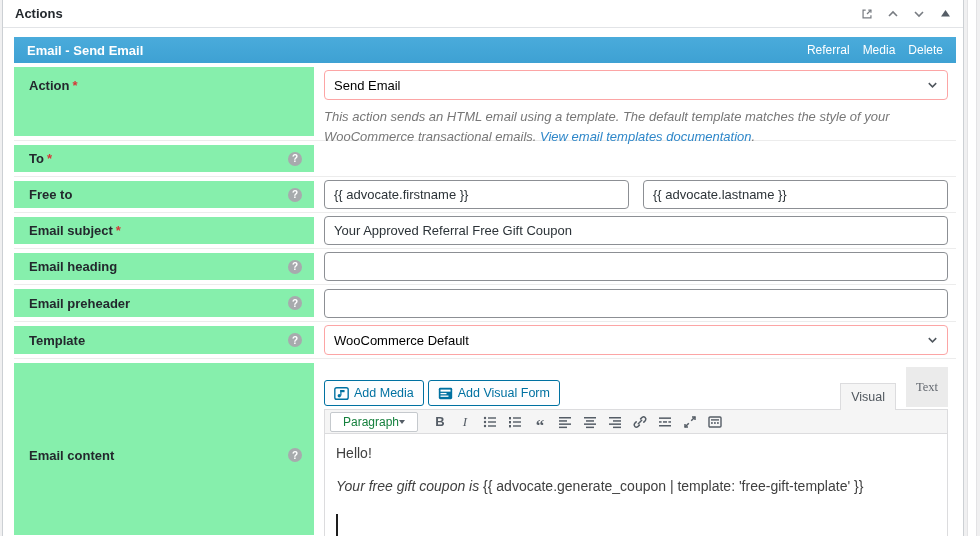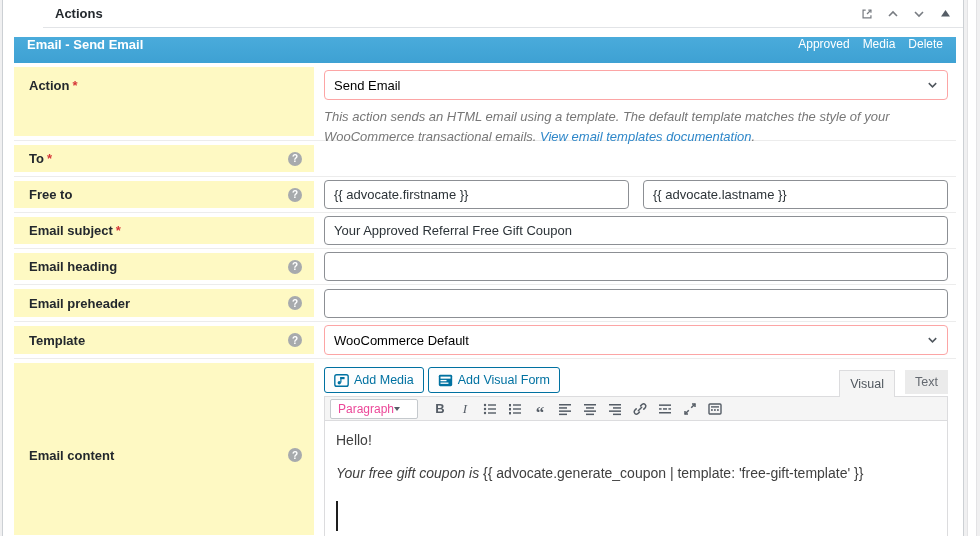--- a/index.html
+++ b/index.html
@@ -4,37 +4,37 @@
 <style>
   * { box-sizing: border-box; margin: 0; padding: 0; }
   html,body { width:980px; height:536px; overflow:hidden; }
   body { font-family:"Liberation Sans", sans-serif; background:#f0f0f1; position:relative; }
 
   
   .page-scrollbar { position:absolute; top:0; bottom:0; left:967px; width:10px; background:#ffffff; border-left:1px solid #e3e3e5; border-right:1px solid #e3e3e5; }
 
   
   .metabox { position:absolute; left:2px; top:0; width:962px; height:537px; background:#fff; border:1px solid #ccd0d4; border-top:none; }
-  .metabox-header { height:28px; display:flex; align-items:center; padding:0 10px 0 12px; border-bottom:1px solid #e2e4e7; background:#fff;margin-left:40px; }
+  .metabox-header { height:28px; display:flex; align-items:center; padding:0 10px 0 12px; border-bottom:1px solid #e2e4e7; background:#fff; }
   .metabox-title { font-size:13px; font-weight:700; color:#23282d; }
   .metabox-controls { margin-left:auto; display:flex; align-items:center; gap:10px; color:#787c82; }
   .mb-icon { width:16px; height:16px; display:flex; align-items:center; justify-content:center; cursor:pointer; }
   .mb-icon svg { display:block; }
 
   .inner { padding:9px 7px 0 11px; }
 
   
-  .panel-header { height:26px; background:linear-gradient(180deg,#4aabdb,#3ea1d3); display:flex; align-items:flex-start; padding:0 13px;gap:40px; }
+  .panel-header { height:26px; background:linear-gradient(180deg,#4aabdb,#3ea1d3); display:flex; align-items:center; padding:0 13px;gap:40px; }
   .panel-title { color:#fff; font-size:13px; font-weight:600; }
   .panel-links { margin-left:auto; display:flex; gap:13px; }
   .panel-links a { color:#fff; font-size:12px; text-decoration:none; cursor:pointer; }
 
   
   .row { display:flex; align-items:stretch; border-bottom:1px solid #ececec; height:36px; }
-  .row-label { flex:0 0 300px; width:300px; background:#fef9c3; margin:4px 0; padding:0 12px 0 15px; display:flex; align-items:center; font-size:13px; font-weight:600; color:#23282d; }
+  .row-label { flex:0 0 300px; width:300px; background:#86efac; margin:4px 0; padding:0 12px 0 15px; display:flex; align-items:center; font-size:13px; font-weight:600; color:#23282d; }
   .req { color:#d63638; margin-left:3px; font-weight:600; }
   .help { margin-left:auto; width:14px; height:14px; border-radius:50%; background:#a7aaad; color:#fff; font-size:10px; font-weight:700; display:flex; align-items:center; justify-content:center; cursor:pointer; flex:0 0 14px; }
   .row-field { flex:1; min-width:0; padding:0 8px 0 10px; display:flex; align-items:center; }
 
   .row.tall { height:78px; }
   .row.tall .row-label { align-items:flex-start; padding-top:11px; }
   .row.tall .row-field { display:block; padding-top:7px; }
   .row.h37 { height:37px; }
   .row.content-row { height:176px; border-bottom:none; }
   .row.content-row .row-label { align-items:center; padding-top:12px; margin-bottom:0; }
@@ -52,25 +52,25 @@
   .desc a { color:#2e87c9; text-decoration:none; cursor:pointer; }
 
   
   .editor-top { display:flex; align-items:flex-end; }
   .media-btns { display:flex; gap:4px; }
   .btn-media { height:26px; display:inline-flex; align-items:center; gap:5px; padding:0 9px; border:1px solid #0071a1; border-radius:3px; background:#fdfdfe; color:#0071a1; font-size:12.5px; cursor:pointer; font-family:"Liberation Sans",sans-serif; }
   .btn-media svg { display:block; }
   .tabs { margin-left:auto; display:flex; gap:10px; align-items:flex-end; }
   .tab { padding:0 10px; font-size:12.5px; display:flex; align-items:center; cursor:pointer; }
   .tab-visual { height:27px; background:#f5f5f5; border:1px solid #dcdcde; border-bottom:none; margin-bottom:-4px; position:relative; z-index:2; color:#50575e; }
-  .tab-text { height:24px; background:#ebebeb; color:#646970; margin-bottom:-1px; }
+  .tab-text { height:40px; background:#ebebeb; color:#646970; margin-bottom:-1px;font-family:Liberation Serif, serif; }
 
   .editor-box { border:1px solid #dcdcde; margin-top:3px; background:#fff; position:relative; z-index:1; }
   .toolbar { background:#f5f5f5; border-bottom:1px solid #dcdcde; padding:2px 5px; display:flex; align-items:center; gap:1px; height:24px; }
-  .fmt-select { background:#fff; border:1px solid #c5c9cd; border-radius:2px; height:20px; display:flex; align-items:center; justify-content:flex-start; padding:0 7px; font-size:12px; color:#ec4899; margin-right:9px; width:88px; cursor:pointer; }
+  .fmt-select { background:#fff; border:1px solid #c5c9cd; border-radius:2px; height:20px; display:flex; align-items:center; justify-content:center; padding:0 7px; font-size:12px; color:#15803d; margin-right:9px; width:88px; cursor:pointer; }
   .fmt-caret { width:0; height:0; border-left:3.5px solid transparent; border-right:3.5px solid transparent; border-top:4.5px solid #555d66; }
   .tb-btn { width:24px; height:20px; display:flex; align-items:center; justify-content:center; color:#555d66; cursor:pointer; border-radius:2px; }
   .tb-bold { font-weight:700; font-size:13px; }
   .tb-italic { font-style:italic; font-size:13px; font-family:"Liberation Serif",serif; }
   .tb-quote { font-family:"Liberation Serif",serif; font-weight:700; font-size:17px; line-height:10px; padding-top:8px; }
   .tb-btn svg { display:block; }
 
   .editor-content { padding:9px 11px; font-size:14px; color:#404040; height:117px; overflow:hidden; cursor:text; }
   .ec-p1 { line-height:1.5; }
   .ec-p2 { line-height:1.5; margin-top:12px; }
@@ -108,21 +108,21 @@
           </svg>
       </span>
     </span>
   </div>
 
   <div class="inner">
 
     <div class="panel-header">
       <span class="panel-title">Email - Send Email</span>
       <span class="panel-links">
-        <a>Approved</a>
+        <a>Referral</a>
         <a>Media</a>
         <a>Delete</a>
       </span>
     </div>
 
     <div class="row tall">
       <div class="row-label">
         <span>Action</span>
           <span class="req">*</span>
       </div>

